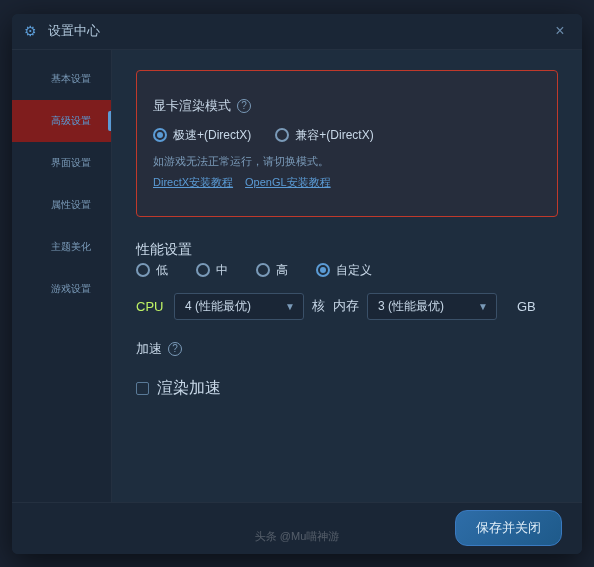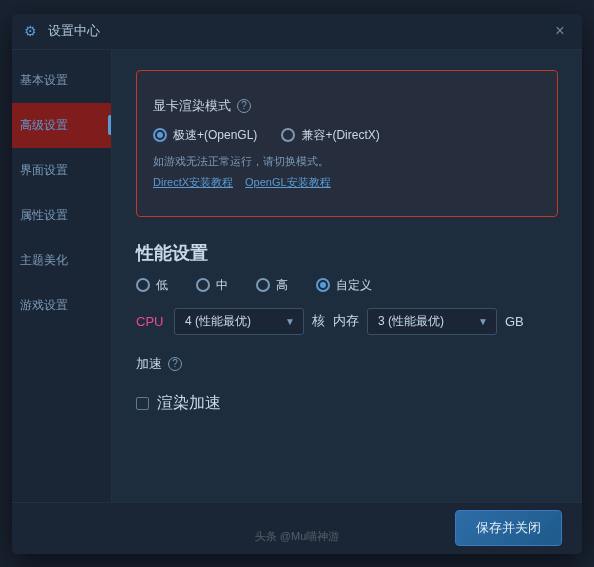--- a/index.html
+++ b/index.html
@@ -64,25 +64,25 @@
     .sidebar {
       width: 100px;
       background: #1a2636;
       display: flex;
       flex-direction: column;
       padding-top: 8px;
       border-right: 1px solid #243040;
       flex-shrink: 0;
     }
     .sidebar-item {
-      padding: 14px 8px;
-      font-size: 12px;
+      padding: 14px 20px;
+      font-size: 10px;
       color: #7a9ab8;
       cursor: pointer;
-      text-align: left;
+      text-align: right;
       position: relative;
     }
     .sidebar-item.active {
       color: #5b9bd5;
       background: #7f1d1d;
     }
     .sidebar-item.active::after {
       content: '';
       position: absolute;
       right: 0;
@@ -175,39 +175,38 @@
     .link-text {
       font-size: 11px;
       color: #5b9bd5;
       cursor: pointer;
       text-decoration: underline;
     }
     .perf-section {
       margin-bottom: 20px;
     }
     .perf-title {
-      font-size: 18px;
-      color: #c8d8e8;
-      margin-bottom: 12px;
-      font-weight: bold;
+      font-size: 14px;
+      color: #c8d8e8;
+      margin-bottom: 3px;
     }
     .perf-options {
       display: flex;
       align-items: center;
       gap: 28px;
       margin-bottom: 14px;
     }
     .cpu-row {
       display: flex;
       align-items: center;
       gap: 8px;
     }
     .cpu-label {
       font-size: 13px;
-      color: #ec4899;
+      color: #bef264;
       min-width: 30px;
     }
     .select-box {
       background: #1a2636;
       border: 1px solid #3a5068;
       border-radius: 3px;
       padding: 4px 8px 4px 10px;
       font-size: 12px;
       color: #c8d8e8;
       display: flex;
@@ -225,20 +224,21 @@
       font-size: 13px;
       color: #c8d8e8;
     }
     .mem-label {
       font-size: 13px;
       color: #c8d8e8;
     }
     .gb-label {
       font-size: 13px;
       color: #c8d8e8;
+      margin-left: 12px;
     }
     .accel-section {}
     .accel-title {
       font-size: 13px;
       color: #c8d8e8;
       margin-bottom: 20px;
       display: flex;
       align-items: center;
       gap: 6px;
     }
@@ -265,21 +265,21 @@
       border-top: 1px solid #243040;
       display: flex;
       align-items: center;
       justify-content: flex-end;
       padding: 0 20px;
       flex-shrink: 0;
     }
     .save-btn {
       background: linear-gradient(135deg, #2e6da8, #1e5a8a);
       border: 1px solid #3a7ac0;
-      border-radius: 4px;
+      border-radius: 12px;
       color: #e0eef8;
       font-size: 13px;
       padding: 8px 20px;
       cursor: pointer;
       font-family: 'Microsoft YaHei', sans-serif;
     }
     .watermark {
       position: absolute;
       bottom: 10px;
       left: 50%;
@@ -328,21 +328,21 @@
 
       <div class="section">
         <div class="section-box">
           <div class="section-title">
             <span>显卡渲染模式</span>
             <span class="help-icon">?</span>
           </div>
           <div class="radio-group">
             <div class="radio-item">
               <div class="radio-circle checked"></div>
-              <span class="radio-label">极速+(OpenGL)</span>
+              <span class="radio-label">极速+(DirectX)</span>
             </div>
             <div class="radio-item">
               <div class="radio-circle"></div>
               <span class="radio-label">兼容+(DirectX)</span>
             </div>
           </div>
           <div class="warning-text">如游戏无法正常运行，请切换模式。</div>
           <div class="links-row">
             <span class="link-text">DirectX安装教程</span>
             <span class="link-text">OpenGL安装教程</span>

